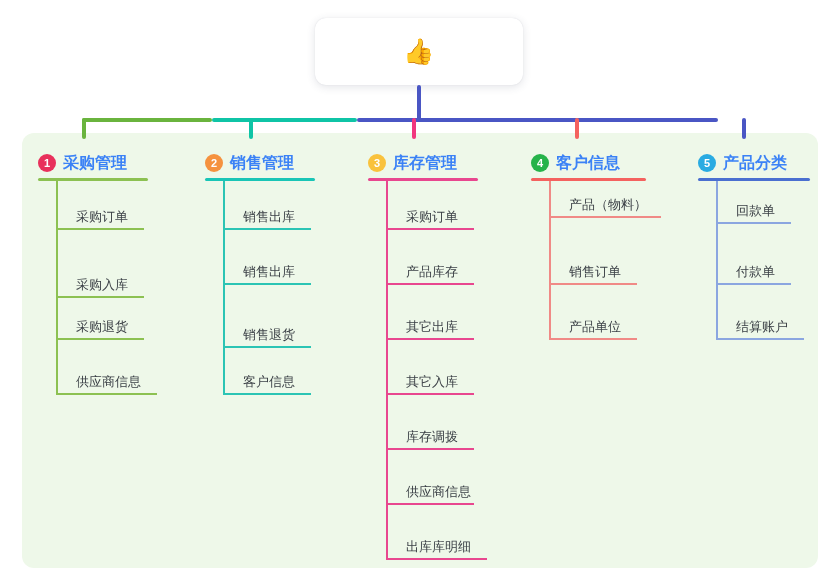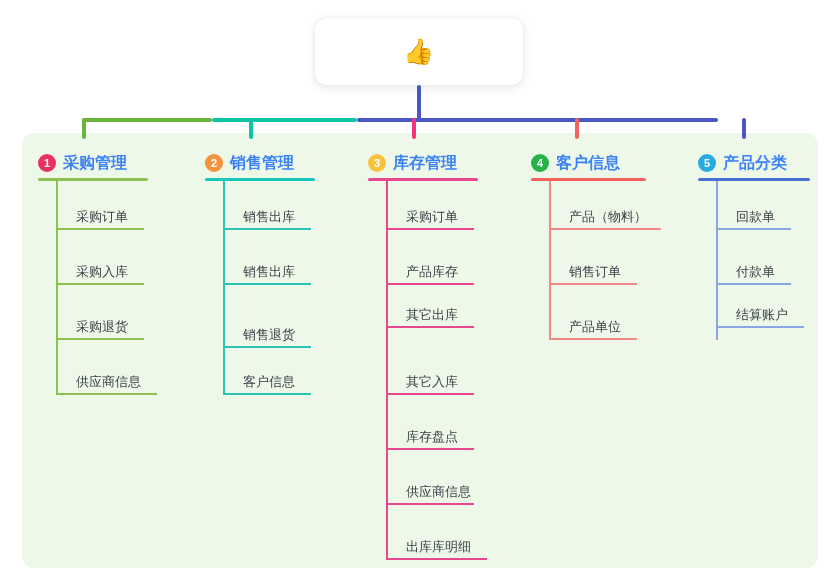--- a/index.html
+++ b/index.html
@@ -85,21 +85,21 @@
         <div class="col-header">
           <span class="badge" style="background: rgb(232, 49, 92);">1</span>
           <span class="col-title">采购管理</span>
         </div>
         <div class="col-underline" style="width: 110px; background: rgb(140, 193, 82);"></div>
         <div class="spine" style="height: 214px; background: rgb(140, 193, 82);"></div>
         <div class="leaf" style="top: 58px; height: 22px; width: 88px;">
           <span class="leaf-label">采购订单</span>
           <div class="leaf-underline" style="width: 88px; background: rgb(140, 193, 82);"></div>
         </div>
-        <div class="leaf" style="top: 113px; height: 22px; width: 88px;">
+        <div class="leaf" style="top: 126px; height: 22px; width: 88px;">
           <span class="leaf-label">采购入库</span>
           <div class="leaf-underline" style="width: 88px; background: rgb(140, 193, 82);"></div>
         </div>
         <div class="leaf" style="top: 168px; height: 22px; width: 88px;">
           <span class="leaf-label">采购退货</span>
           <div class="leaf-underline" style="width: 88px; background: rgb(140, 193, 82);"></div>
         </div>
         <div class="leaf" style="top: 223px; height: 22px; width: 101px;">
           <span class="leaf-label">供应商信息</span>
           <div class="leaf-underline" style="width: 101px; background: rgb(140, 193, 82);"></div>
@@ -137,76 +137,76 @@
         <div class="col-underline" style="width: 110px; background: rgb(232, 71, 143);"></div>
         <div class="spine" style="height: 379px; background: rgb(232, 71, 143);"></div>
         <div class="leaf" style="top: 58px; height: 22px; width: 88px;">
           <span class="leaf-label">采购订单</span>
           <div class="leaf-underline" style="width: 88px; background: rgb(232, 71, 143);"></div>
         </div>
         <div class="leaf" style="top: 113px; height: 22px; width: 88px;">
           <span class="leaf-label">产品库存</span>
           <div class="leaf-underline" style="width: 88px; background: rgb(232, 71, 143);"></div>
         </div>
-        <div class="leaf" style="top: 156px; height: 22px; width: 88px; text-align: right;">
+        <div class="leaf" style="top: 168px; height: 22px; width: 88px; text-align: right;">
           <span class="leaf-label">其它出库</span>
           <div class="leaf-underline" style="width: 88px; background: rgb(232, 71, 143);"></div>
         </div>
         <div class="leaf" style="top: 223px; height: 22px; width: 88px;">
           <span class="leaf-label">其它入库</span>
           <div class="leaf-underline" style="width: 88px; background: rgb(232, 71, 143);"></div>
         </div>
         <div class="leaf" style="top: 278px; height: 22px; width: 88px;">
-          <span class="leaf-label">库存盘点</span>
+          <span class="leaf-label">库存调拨</span>
           <div class="leaf-underline" style="width: 88px; background: rgb(232, 71, 143);"></div>
         </div>
         <div class="leaf" style="top: 333px; height: 22px; width: 88px;">
           <span class="leaf-label">供应商信息</span>
           <div class="leaf-underline" style="width: 88px; background: rgb(232, 71, 143);"></div>
         </div>
         <div class="leaf" style="top: 388px; height: 22px; width: 101px;">
           <span class="leaf-label">出库库明细</span>
           <div class="leaf-underline" style="width: 101px; background: rgb(232, 71, 143);"></div>
         </div>
       </div>
       <div class="column" style="left: 531px; top: 150px; width: 115px;">
         <div class="col-header">
           <span class="badge" style="background: rgb(38, 179, 74);">4</span>
           <span class="col-title">客户信息</span>
         </div>
         <div class="col-underline" style="width: 115px; background: rgb(244, 98, 95);"></div>
         <div class="spine" style="height: 159px; background: rgb(240, 138, 134);"></div>
-        <div class="leaf" style="top: 58px; height: 22px; width: 112px; text-decoration: underline;">
+        <div class="leaf" style="top: 46px; height: 22px; width: 112px; text-decoration: underline;">
           <span class="leaf-label">产品（物料）</span>
           <div class="leaf-underline" style="width: 112px; background: rgb(240, 138, 134);"></div>
         </div>
         <div class="leaf" style="top: 113px; height: 22px; width: 88px;">
           <span class="leaf-label">销售订单</span>
           <div class="leaf-underline" style="width: 88px; background: rgb(240, 138, 134);"></div>
         </div>
         <div class="leaf" style="top: 168px; height: 22px; width: 88px;">
           <span class="leaf-label">产品单位</span>
           <div class="leaf-underline" style="width: 88px; background: rgb(240, 138, 134);"></div>
         </div>
       </div>
       <div class="column" style="left: 698px; top: 150px; width: 112px;">
         <div class="col-header">
           <span class="badge" style="background: rgb(41, 171, 226);">5</span>
           <span class="col-title">产品分类</span>
         </div>
         <div class="col-underline" style="width: 112px; background: rgb(74, 111, 208);"></div>
         <div class="spine" style="height: 159px; background: rgb(139, 166, 224);"></div>
-        <div class="leaf" style="top: 58px; height: 22px; width: 75px; text-decoration: underline;">
+        <div class="leaf" style="top: 52px; height: 22px; width: 75px; text-decoration: underline;">
           <span class="leaf-label">回款单</span>
           <div class="leaf-underline" style="width: 75px; background: rgb(139, 166, 224);"></div>
         </div>
         <div class="leaf" style="top: 113px; height: 22px; width: 75px;">
           <span class="leaf-label">付款单</span>
           <div class="leaf-underline" style="width: 75px; background: rgb(139, 166, 224);"></div>
         </div>
-        <div class="leaf" style="top: 156px; height: 22px; width: 88px;">
+        <div class="leaf" style="top: 168px; height: 22px; width: 88px;">
           <span class="leaf-label">结算账户</span>
           <div class="leaf-underline" style="width: 88px; background: rgb(139, 166, 224);"></div>
         </div>
       </div>
     </div>
 
 </div>
 
 </body></html>

